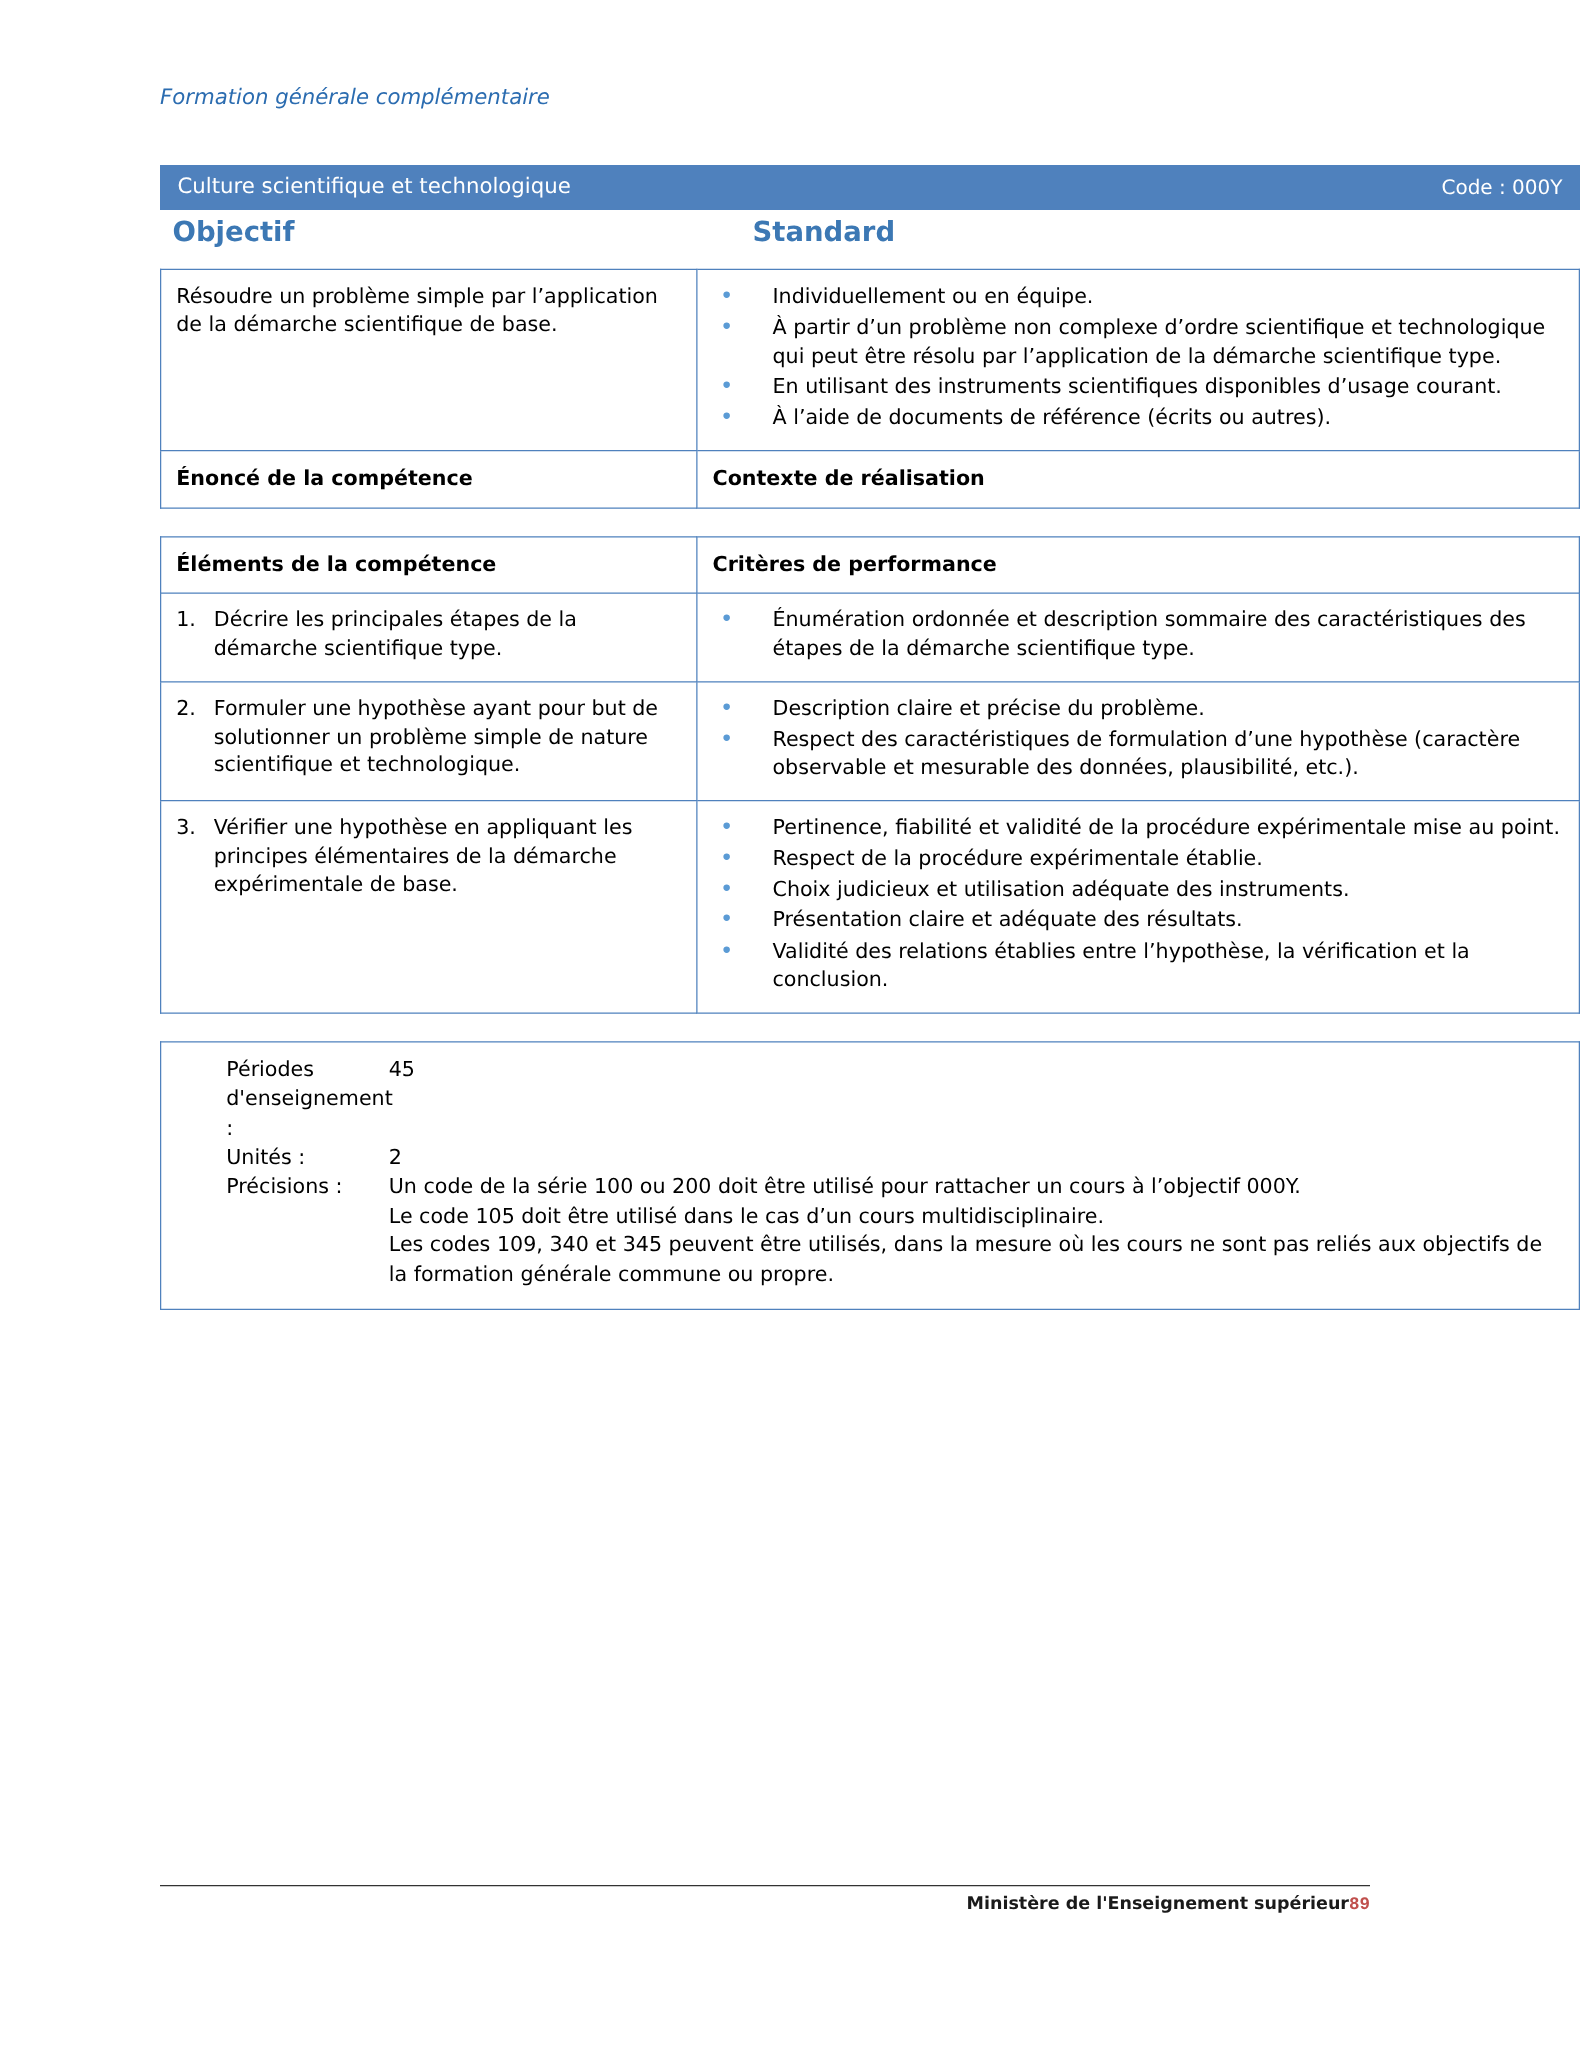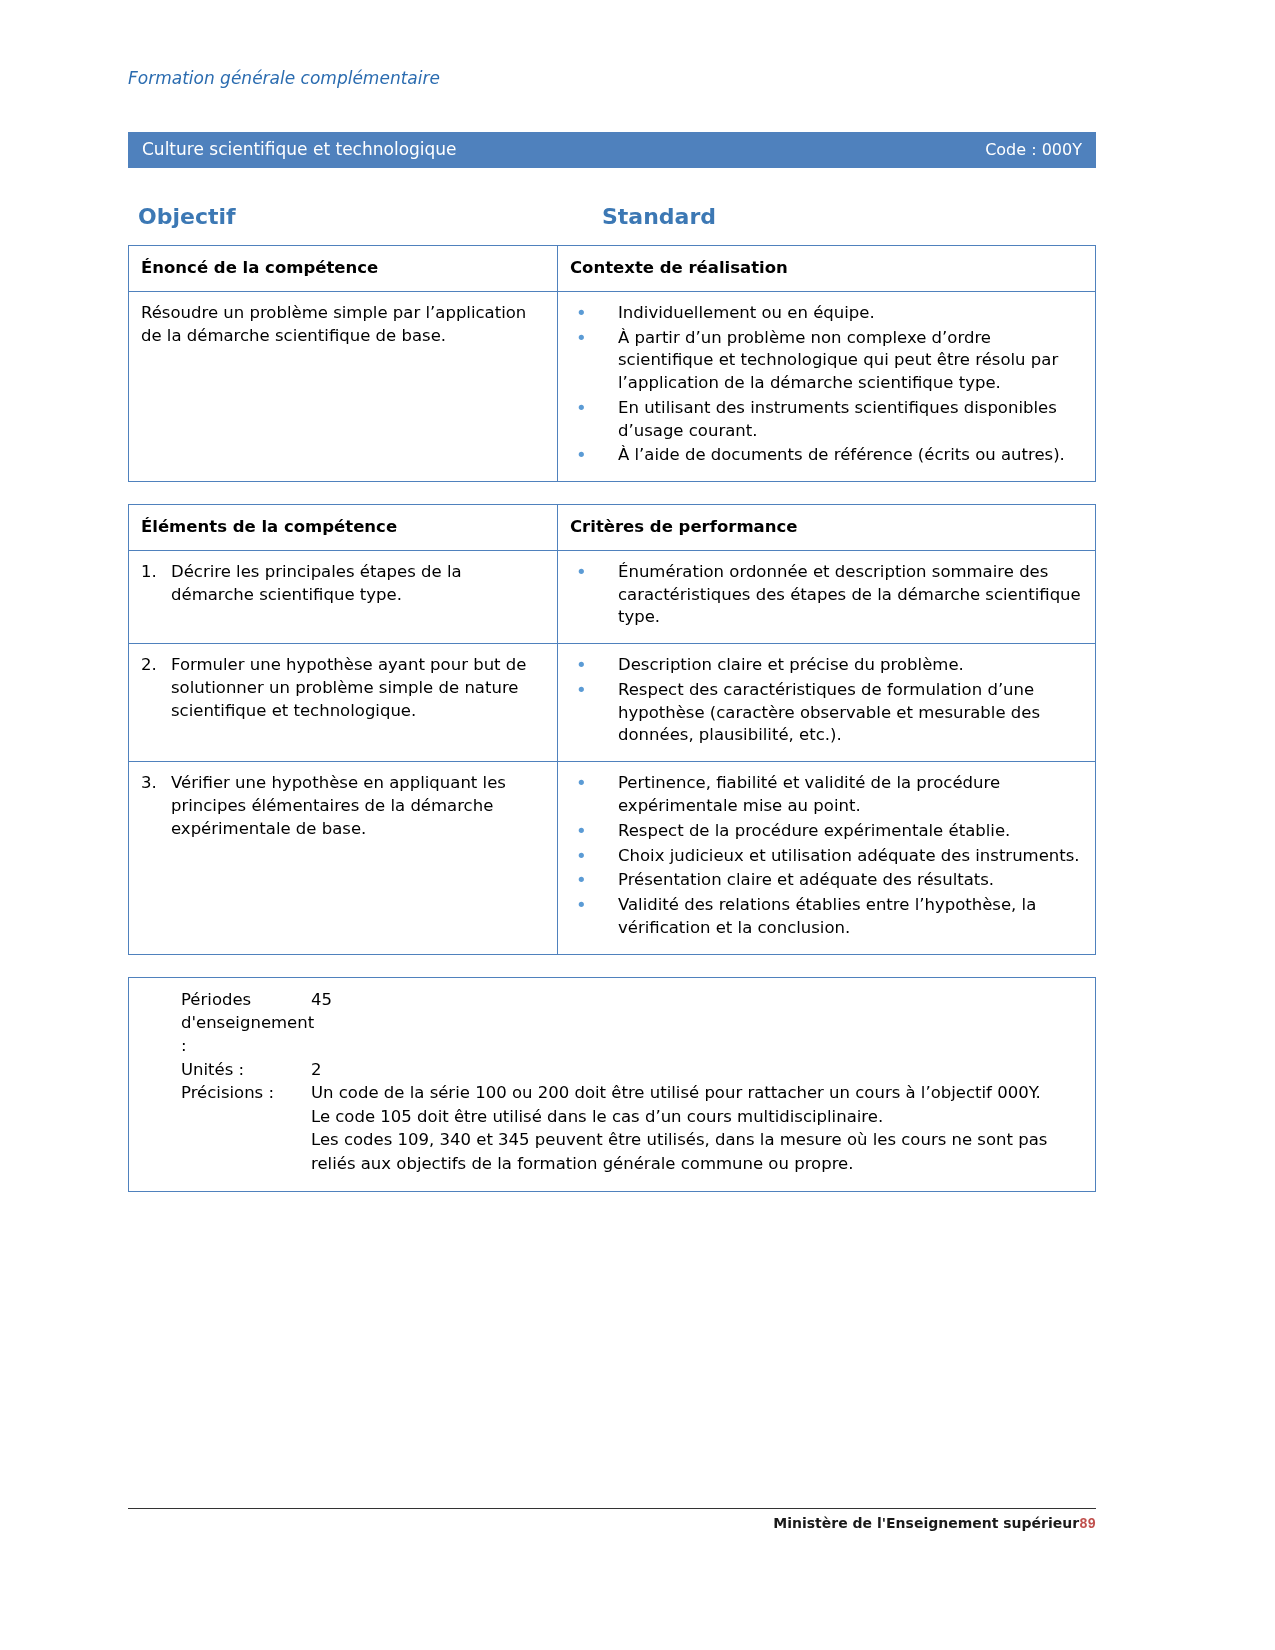--- a/index.html
+++ b/index.html
@@ -27,42 +27,42 @@
     left: 128px;
     font-size: 17px;
     color: #2b6cb0;
     font-style: italic;
   }
 
   .content {
     position: absolute;
     top: 132px;
     left: 128px;
-    width: 968px;
+    width: 1136px;
   }
 
   
   .title-bar {
     background: #4f81bd;
     color: #ffffff;
     display: flex;
     justify-content: space-between;
     align-items: center;
     padding: 7px 14px 9px 14px;
     font-size: 17px;
     box-sizing: border-box;
   }
   .title-bar .code {
     font-size: 16px;
   }
 
   
   .head-row {
     display: flex;
-    margin-top: 36px;
+    margin-top: 6px;
     margin-bottom: 16px;
   }
   .head-row .col-left {
     width: 400px;
     padding-left: 10px;
     box-sizing: border-box;
   }
   .head-row .col-right {
     flex: 1;
     padding-left: 74px;
@@ -198,35 +198,35 @@
         <span class="head-title">Objectif</span>
       </div>
       <div class="col-right">
         <span class="head-title">Standard</span>
       </div>
     </div>
 
     <table class="tbl">
       <tbody>
           <tr>
-        <td class="hdr col-a">Énoncé de la compétence</td>
-        <td class="hdr col-b">Contexte de réalisation</td>
-      </tr>
-      <tr>
         <td class="col-a">
           <div class="enonce-text">Résoudre un problème simple par l’application de la démarche scientifique de base.</div>
         </td>
         <td class="col-b">
           <ul class="bullets">
             <li>Individuellement ou en équipe.</li>
             <li>À partir d’un problème non complexe d’ordre scientifique et technologique qui peut être résolu par l’application de la démarche scientifique type.</li>
             <li>En utilisant des instruments scientifiques disponibles d’usage courant.</li>
             <li>À l’aide de documents de référence (écrits ou autres).</li>
           </ul>
         </td>
+      </tr>
+      <tr>
+        <td class="hdr col-a">Énoncé de la compétence</td>
+        <td class="hdr col-b">Contexte de réalisation</td>
       </tr>
     </tbody>
       </table>
 
     <table class="tbl">
       <tbody>
           <tr>
         <td class="hdr col-a">Éléments de la compétence</td>
         <td class="hdr col-b">Critères de performance</td>
       </tr>

